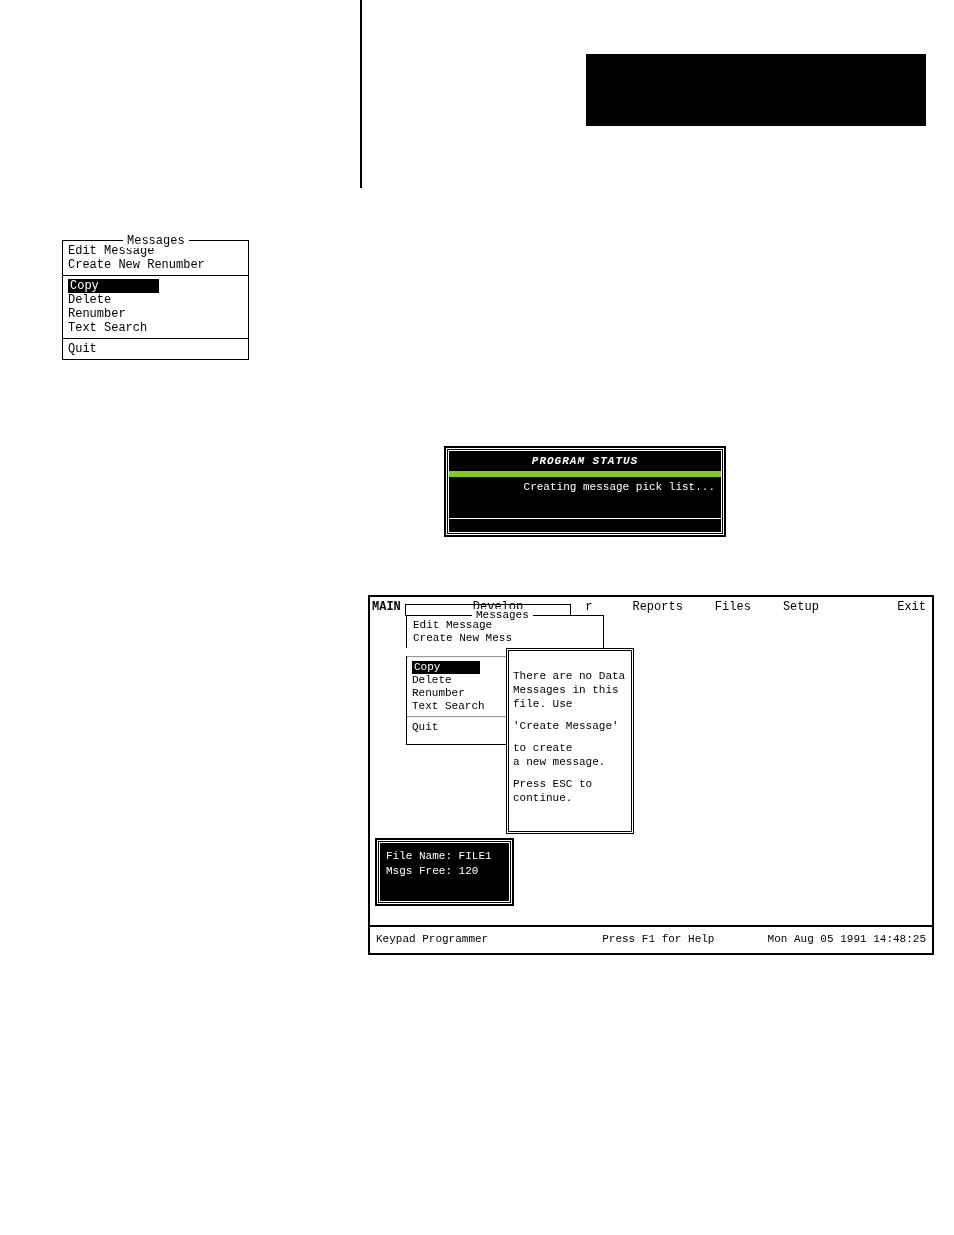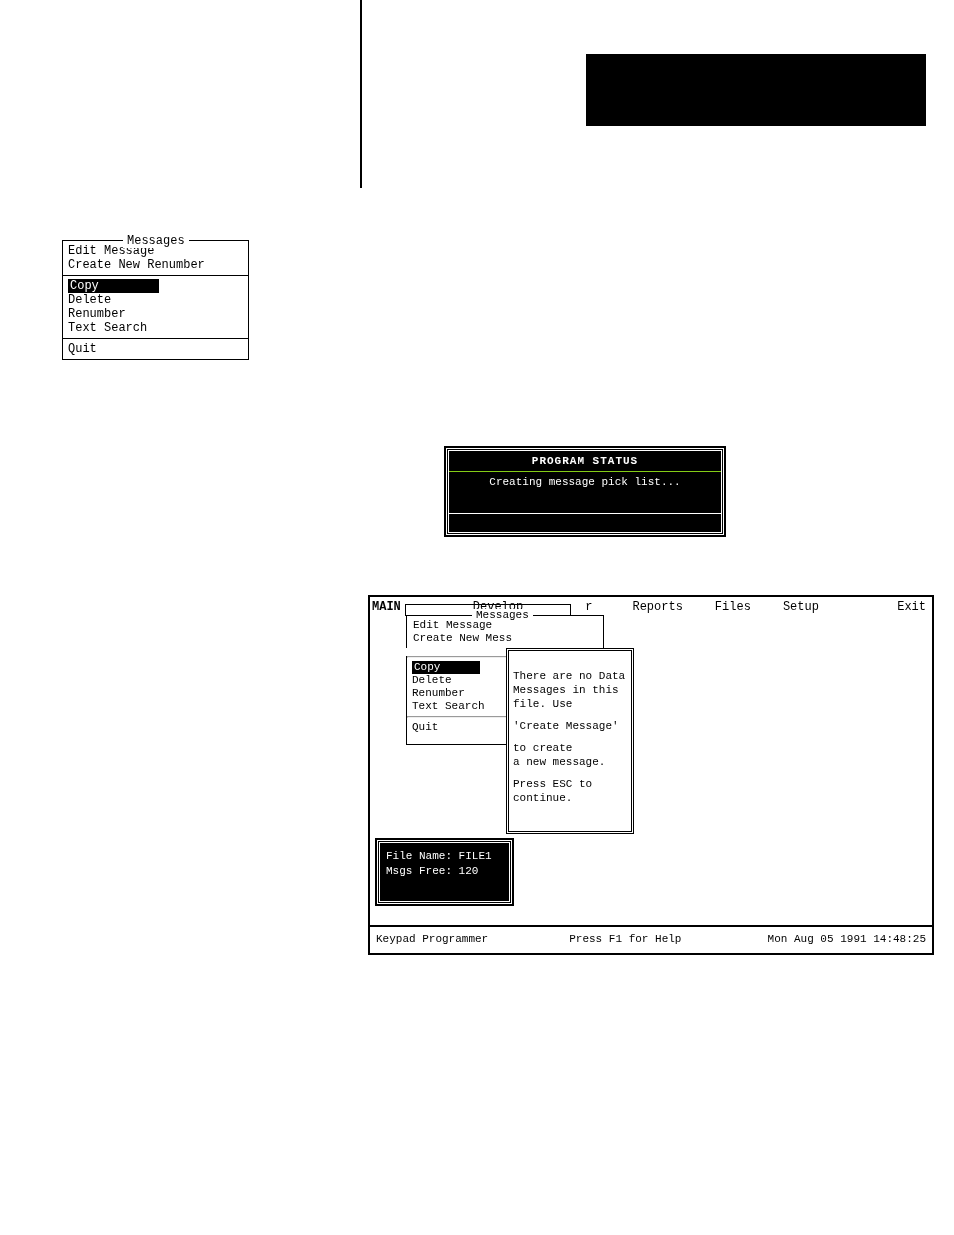--- a/index.html
+++ b/index.html
@@ -71,26 +71,27 @@
     height: 87px;
     background: #000;
     color: #fff;
     border: 3px double #fff;
     outline: 2px solid #000;
     font-size: 11px;
     text-align: center;
   }
   .progstatus-title {
     padding: 4px 0;
-    border-bottom: 1px solid #84cc16;
+    border-bottom: 6px solid #84cc16;
     letter-spacing: 1px;
     font-weight: bold;
+    font-style: italic;
   }
   .progstatus-body {
-    text-align: center;
+    text-align: right;
     padding: 4px 6px;
     border-bottom: 1px solid #fff;
     font-size: 11px;
     height: 42px;
   }
 
   
   .appwin {
     position: absolute;
     left: 368px;
@@ -180,21 +181,21 @@
   .statusbar {
     position: absolute;
     left: 368px;
     top: 925px;
     width: 566px;
     border-top: 2px solid #000;
     display: flex;
     font-size: 11px;
     padding: 6px 8px 8px 8px;
   }
-  .statusbar .s1 { flex: 0 0 auto; margin-right: 81px; }
+  .statusbar .s1 { flex: 0 0 auto; margin-right: 114px; }
   .statusbar .s2 { flex: 1; text-align: left; }
   .statusbar .s3 { flex: 0 0 auto; }
 </style>
 </head>
 <body>
 
 <div class="vline"></div>
 <div class="blackbox"></div>
 
 <div class="msgmenu">

